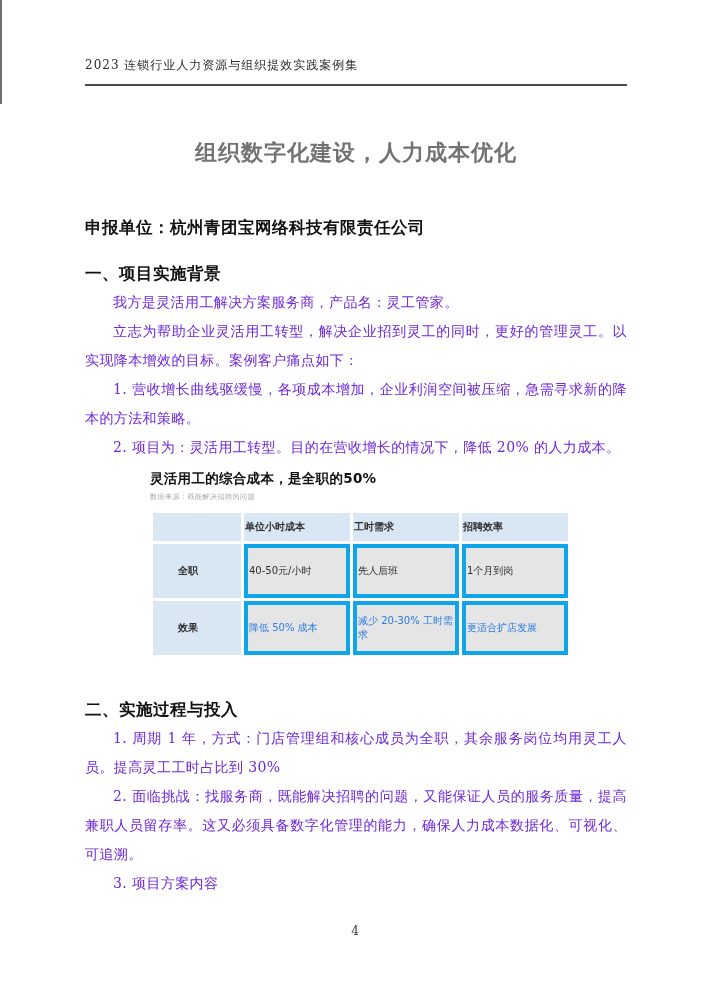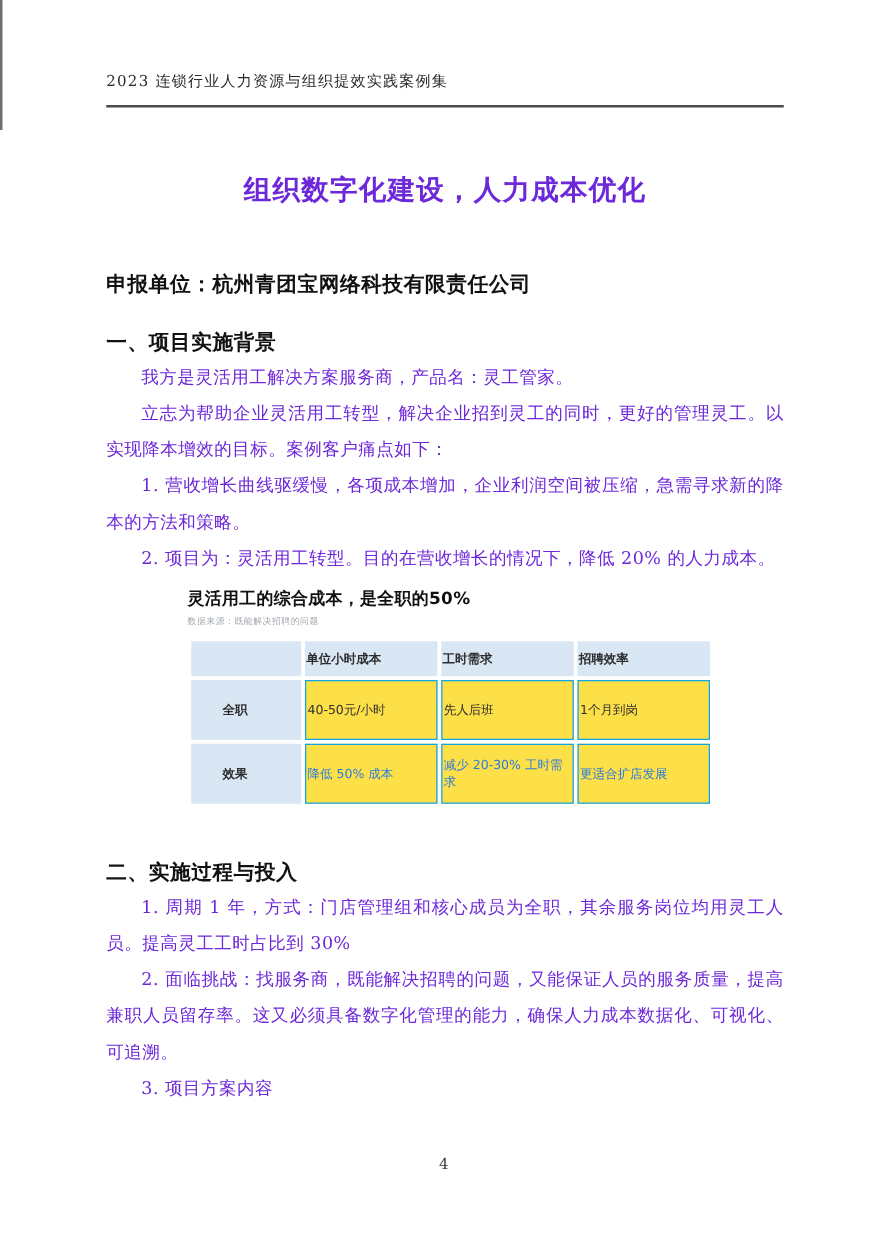--- a/index.html
+++ b/index.html
@@ -9,21 +9,21 @@
   }
   .edge-artifact{position:absolute;left:0;top:0;width:2px;height:104px;background:#6f6f6f;}
   .content{margin:0 83px 0 85px;}
   .running-header{
     margin-top:57px;padding-bottom:10px;border-bottom:2px solid #4b4b4b;
     font-size:12px;letter-spacing:1px;color:#2b2b2b;
     font-family:"DejaVu Serif","Liberation Serif",serif;
   }
   h1.doc-title{
     margin:50px 0 0 0;text-align:center;font-size:22px;line-height:32px;
-    font-weight:bold;color:#6d28d9;letter-spacing:1px;
+    font-weight:bold;color:#737373;letter-spacing:1px;
     font-family:"DejaVu Serif","Liberation Serif",serif;
   }
   .applicant{
     margin:48px 0 0 0;font-size:16.5px;line-height:24px;font-weight:bold;color:#111;
     font-family:"DejaVu Sans","Liberation Sans",sans-serif;letter-spacing:0.5px;
   }
   h2.sec-heading{
     margin:22px 0 0 0;font-size:16.5px;line-height:24px;font-weight:bold;color:#111;
     font-family:"DejaVu Sans","Liberation Sans",sans-serif;letter-spacing:0.5px;
   }
@@ -44,21 +44,21 @@
   .fig-logo svg{display:block;}
   .fig-logo-text{font-size:8px;font-weight:bold;color:var(--logo-navy,#16274d);letter-spacing:0.5px;}
   .fig-title{margin-top:5px;font-size:13.5px;font-weight:bold;color:#101010;letter-spacing:0.3px;}
   .fig-source{margin-top:4px;font-size:7px;color:#a3a8ad;letter-spacing:0.5px;}
   table.cmp{
     margin-top:8px;border-collapse:separate;border-spacing:3px;width:412px;table-layout:fixed;
   }
   table.cmp td{vertical-align:middle;font-size:10px;color:#2e2e2e;}
   td.hd{background:var(--table-bg,#d9e7f5);height:26px;font-weight:bold;color:#1f2937;}
   td.rowhd{background:var(--table-bg,#d9e7f5);height:44px;font-weight:bold;color:#1f2937;padding-left:25px;}
-  td.cell{background:#fde047;border:1px solid #0ea5e9;height:44px;}
+  td.cell{background:#e5e5e5;border:4px solid #0ea5e9;height:44px;}
   td.cell.blue{color:var(--accent,#2b7ce0);}
   .page-number{
     position:absolute;left:0;top:924px;width:710px;text-align:center;
     font-size:12px;color:#3a3a3a;font-family:"DejaVu Serif","Liberation Serif",serif;
   }
 </style>
 </head>
 <body>
 
 <div class="edge-artifact"></div>

